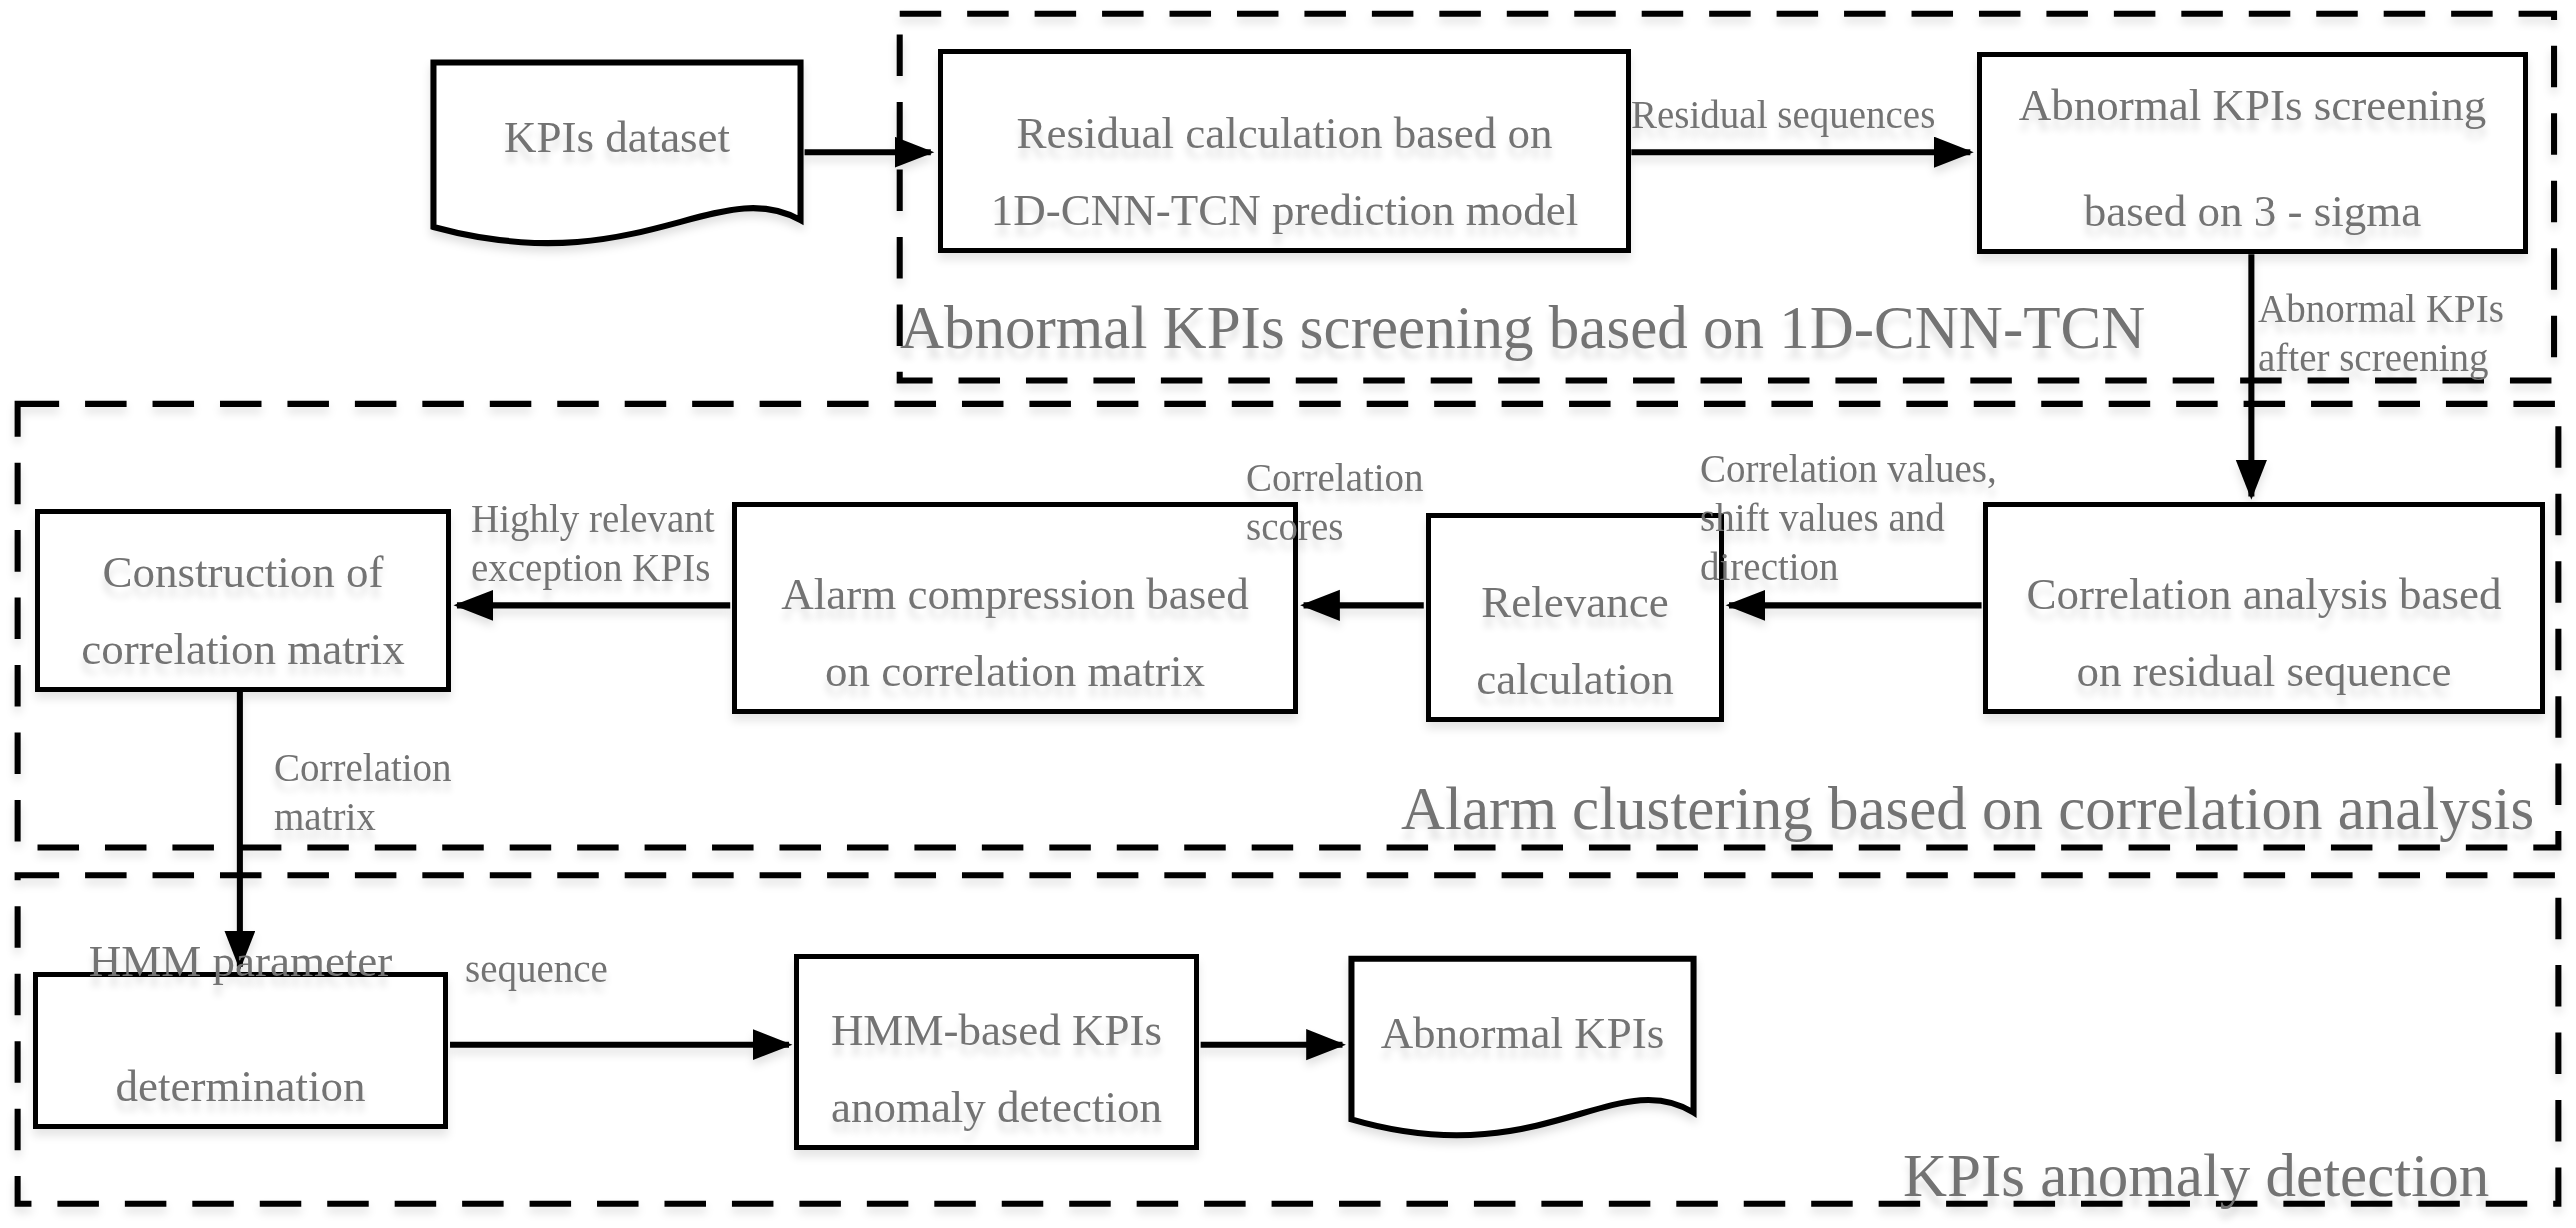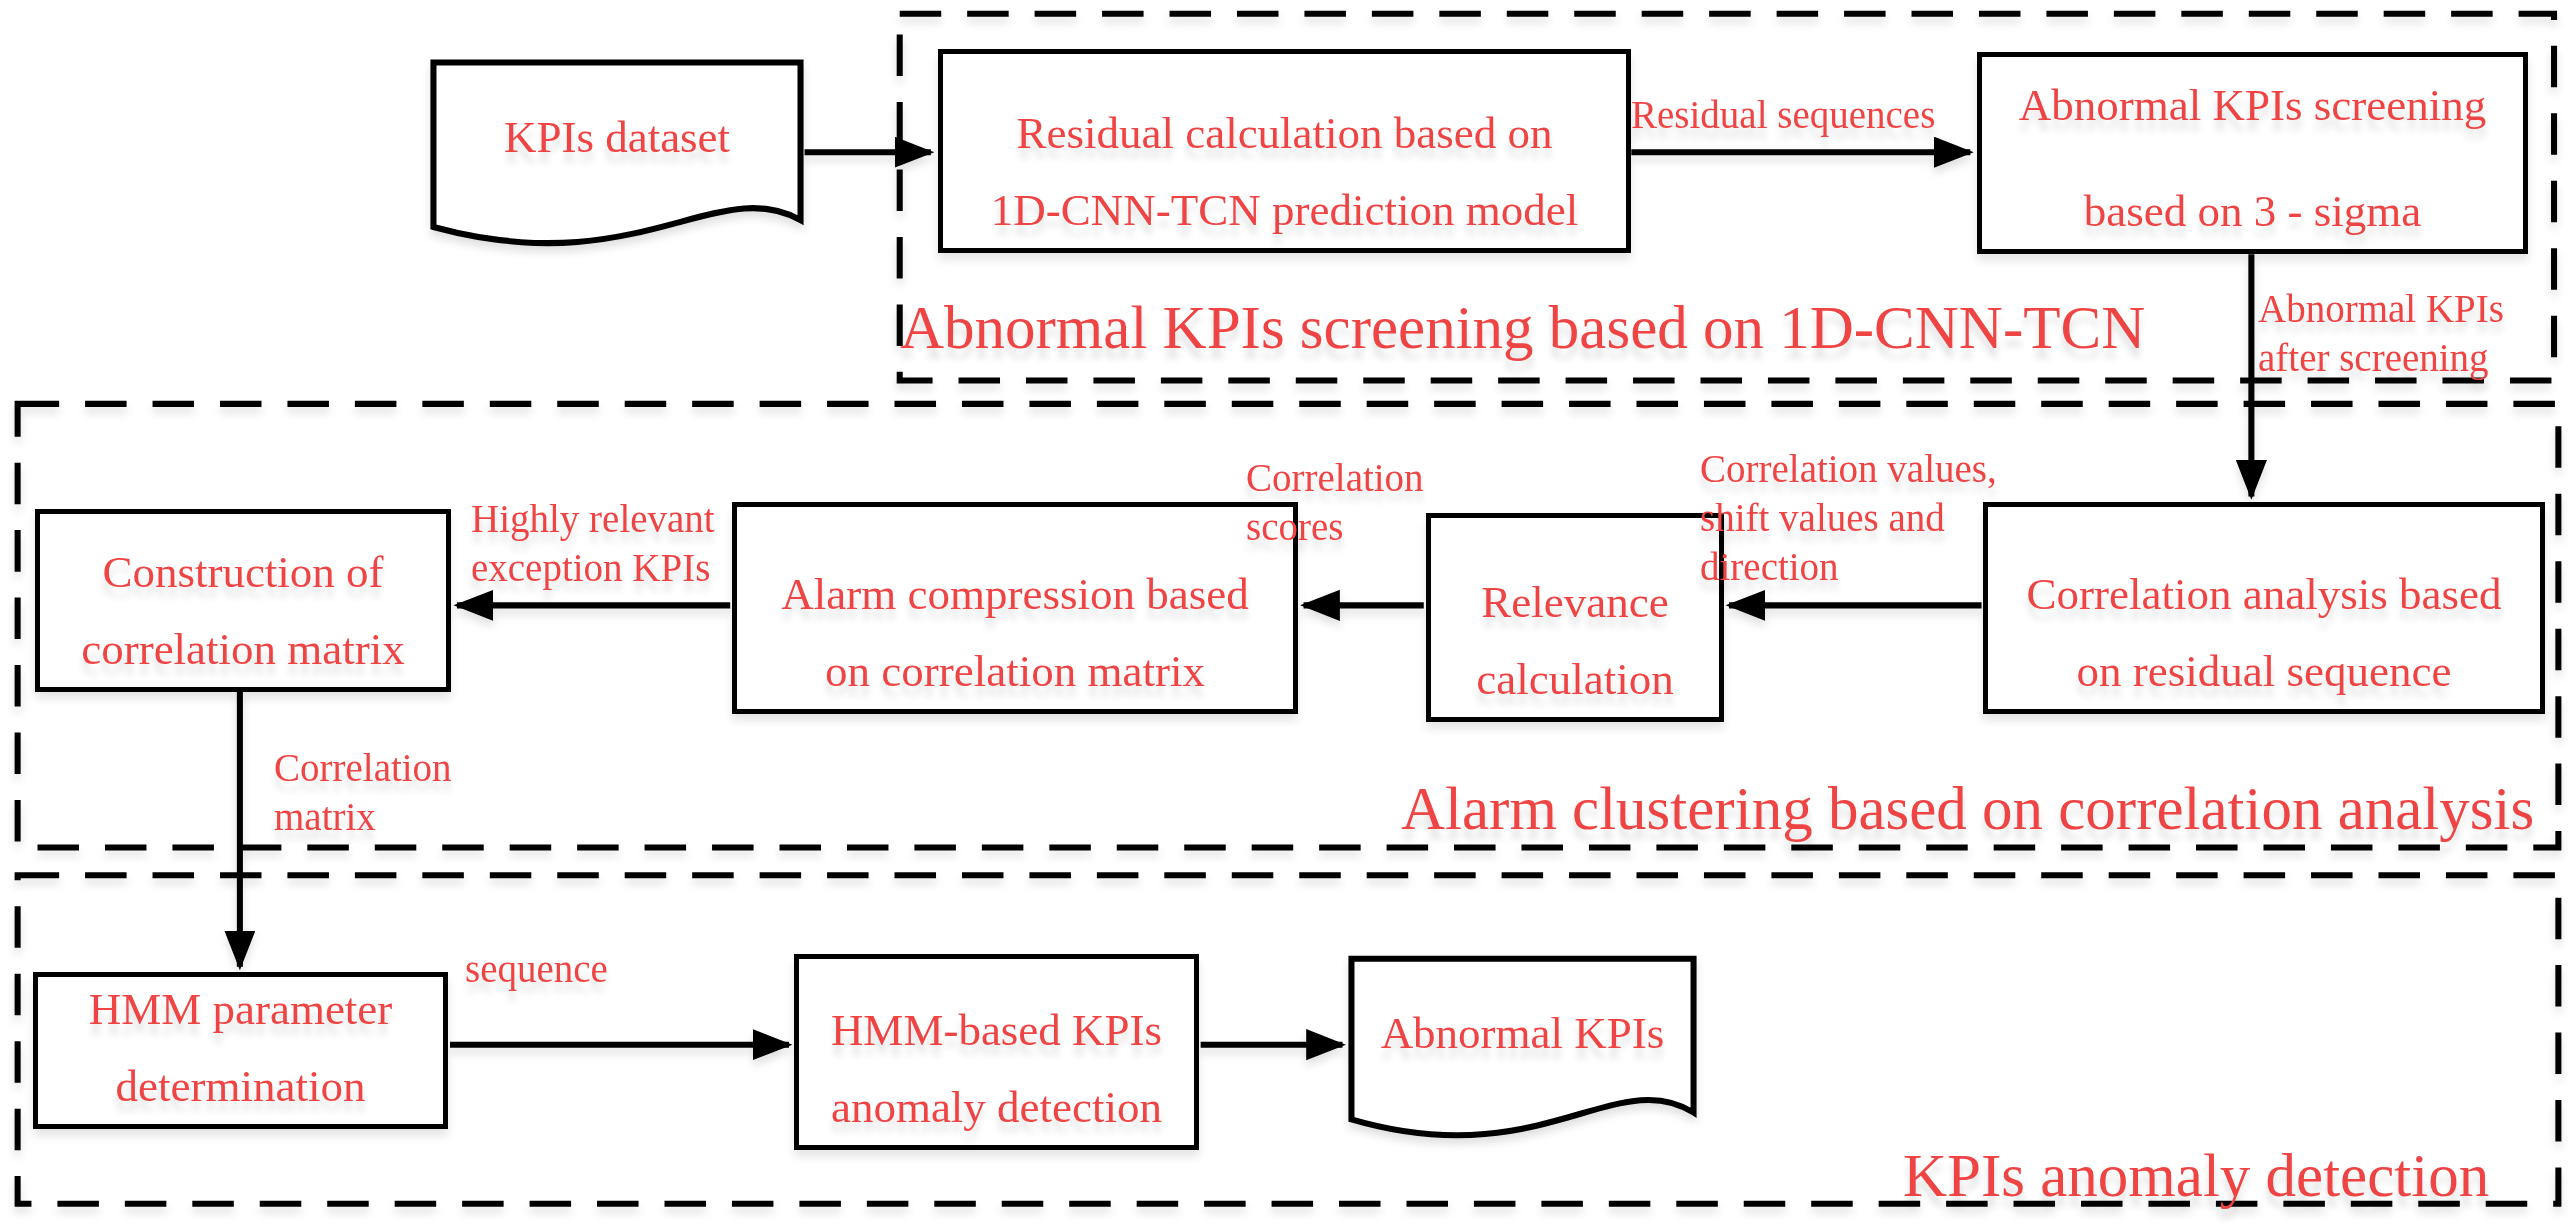--- a/index.html
+++ b/index.html
@@ -2,21 +2,21 @@
 <html style="font-size:14px"><head>
 <meta charset="utf-8">
 <style>
   html, body { margin: 0; padding: 0; background: #ffffff; }
   .canvas {
     position: relative;
     width: 2576px;
     height: 1228px;
     background: #ffffff;
     font-family: "Liberation Serif", "DejaVu Serif", serif;
-    color: #ef4444;
+    color: #737373;
     overflow: hidden;
   }
   svg.wires {
     position: absolute;
     left: 0; top: 0;
     filter: drop-shadow(0 6px 4.3px rgba(0,0,0,0.12));
   }
   .node {
     position: absolute;
     box-sizing: border-box;
@@ -114,21 +114,21 @@
   <div class="node" style="left:732px; top:502px; width:566px; height:212px;">
     <div>Alarm compression based</div>
     <div>on correlation matrix</div>
   </div>
 
   <div class="node" style="left:35px; top:509px; width:416px; height:183px;">
     <div>Construction of</div>
     <div>correlation matrix</div>
   </div>
 
-  <div class="node" style="left:33px; top:972px; width:415px; height:157px;">
+  <div class="node" style="left:33px; top:972px; width:415px; height:157px;gap:48px;">
     <div>HMM parameter</div>
     <div>determination</div>
   </div>
 
   <div class="node" style="left:794px; top:954px; width:405px; height:196px;">
     <div>HMM-based KPIs</div>
     <div>anomaly detection</div>
   </div>
 
   <div class="doc" style="left:1348px; top:955px; width:349px; height:201px;">

